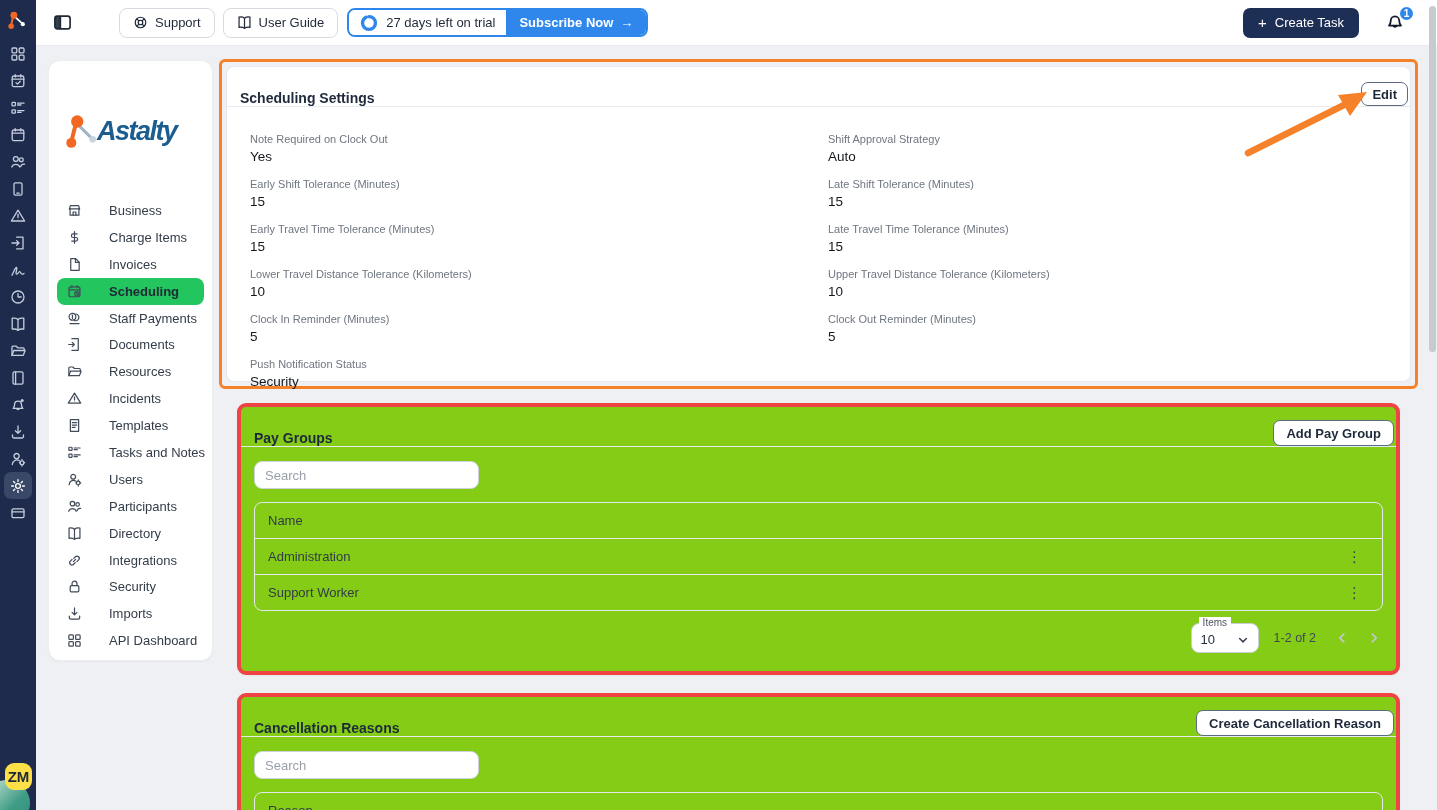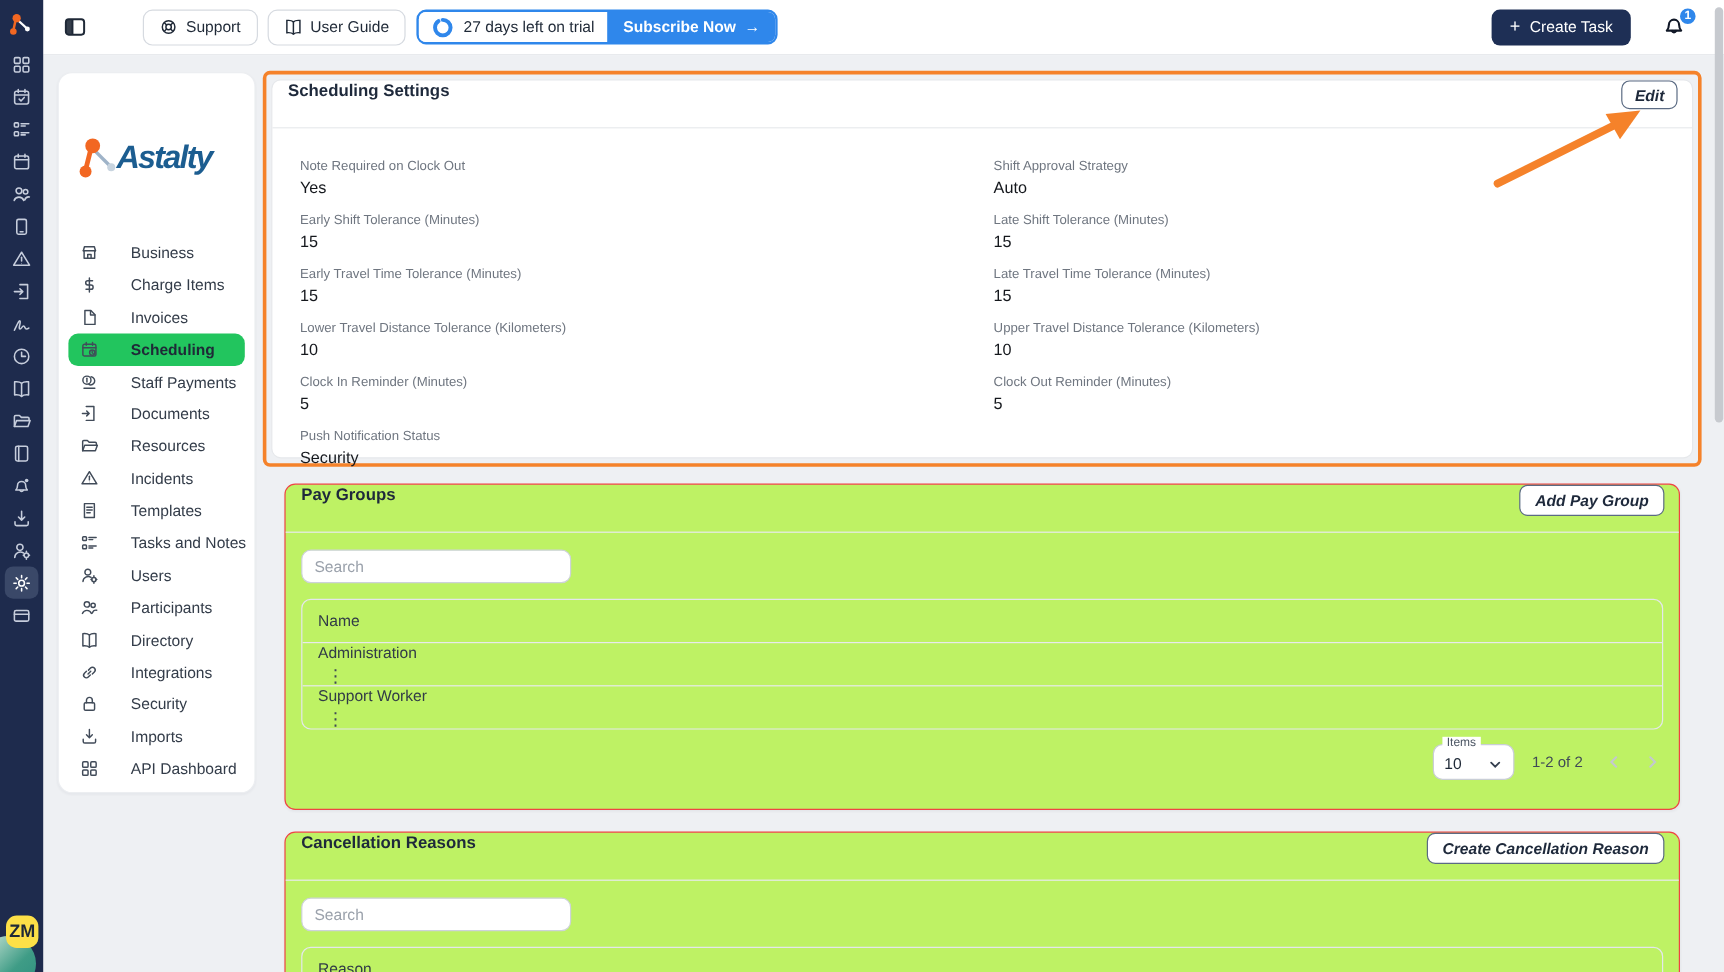--- a/index.html
+++ b/index.html
@@ -52,27 +52,27 @@
   .side-nav { margin-top:40px; padding:0 8px; }
   .nav-item { height:26.9px; display:flex; align-items:center; gap:27px; padding:0 10px; border-radius:8px;
               color:#333c49; cursor:pointer; }
   .nav-item .nicon { width:15px; height:15px; color:#414b59; flex:none; display:flex; }
   .nav-item .nicon svg { width:15px; height:15px; }
   .nav-item .nlabel { font-size:13px; white-space:nowrap; }
   .nav-item.active { background:#22c55e; }
   .nav-item.active .nlabel { font-weight:600; color:#1f2937; }
 
   
-  .card { position:absolute; background:#bef264; border:1px solid #ef4444; border-radius:9px;
+  .card { position:absolute; background:#84cc16; border:4px solid #ef4444; border-radius:9px;
           box-shadow:0 1px 2px rgba(16,24,40,.04); }
-  .card-head { height:40px; display:flex; align-items:flex-start; justify-content:space-between;
-               padding:0 12px 0 13px; border-bottom:1px solid #e8eaed; }
+  .card-head { height:40px; display:flex; align-items:flex-end; justify-content:space-between;
+               padding:0 2px 0 13px; border-bottom:1px solid #e8eaed; }
   .card-title { font-size:14px; font-weight:700; color:#1e293b; }
   .outline-btn { background:#fff; border:1px solid #5b6b83; border-radius:7px; height:24px; padding:0 10px;
-                 font-size:13px; font-weight:600; color:#1e293b; cursor:pointer; font-family:inherit;font-style:italic; }
+                 font-size:13px; font-weight:600; color:#1e293b; cursor:pointer; font-family:inherit; }
   .outline-btn.lg { height:26px; padding:0 12px; }
 
   
   .annotated { position:absolute; left:219px; top:59px; width:1199px; height:330px;
                border:3px solid #f5822a; border-radius:6px; z-index:6; }
   .sched-card { position:absolute; left:4px; top:4px; right:4px; bottom:4px; background:#fff;
                 border:1px solid #e6e8eb; border-radius:8px; }
   .fields { display:flex; padding:26px 0 0 10px; }
   .fcol { width:578px; padding-left:13px; }
   .field { margin-bottom:14px; }
@@ -81,22 +81,22 @@
 
   
   .pg-card { left:237px; top:403px; width:1163px; height:272px; z-index:5; }
   .cr-card { left:237px; top:693px; width:1163px; height:160px; z-index:5; }
   .card-body { padding:14px 13px 0; }
   .search-input { width:225px; height:28px; border:1px solid #cdd2d9; border-radius:8px; padding:0 10px;
                   font-size:13px; color:#1f2937; font-family:inherit; outline:none; background:#fff; }
   .search-input::placeholder { color:#9aa1ab; }
   .tbl { margin-top:13px; border:1px solid #e4e7eb; border-radius:8px; overflow:hidden; }
   .tbl-head { padding:10px 13px; font-size:13px; font-weight:500; color:#313b47; }
-  .tbl-row { border-top:1px solid #e8eaed; padding:0 13px; height:36px; display:flex; align-items:flex-start;
-             justify-content:space-between; font-size:13px; color:#313b47;flex-direction:column; }
+  .tbl-row { border-top:1px solid #e8eaed; padding:0 13px; height:36px; display:flex; align-items:center;
+             justify-content:space-between; font-size:13px; color:#313b47; }
   .kebab { font-size:15px; color:#3f4956; letter-spacing:0; padding:0 7px; cursor:pointer; line-height:1; }
   .pager { display:flex; align-items:center; justify-content:flex-end; gap:15px; margin:12px 2px 0; }
   .items-select { position:relative; border:1px solid #c9ced6; border-radius:8px; width:68px; height:30px;
                   display:flex; align-items:center; justify-content:space-between; padding:3px 9px 0; cursor:pointer; background:#fff; }
   .items-legend { position:absolute; top:-7px; left:7px; background:#fff; padding:0 4px; font-size:10px; color:#4b5563; }
   .items-value { font-size:13px; color:#1f2937; }
   .items-select svg { width:12px; height:12px; color:#374151; }
   .range-text { font-size:12.5px; font-weight:500; color:#3f4956; }
   .page-nav { display:flex; gap:18px; margin-left:4px; }
   .page-chev { width:14px; height:14px; color:#c3c8cf; cursor:pointer; }

